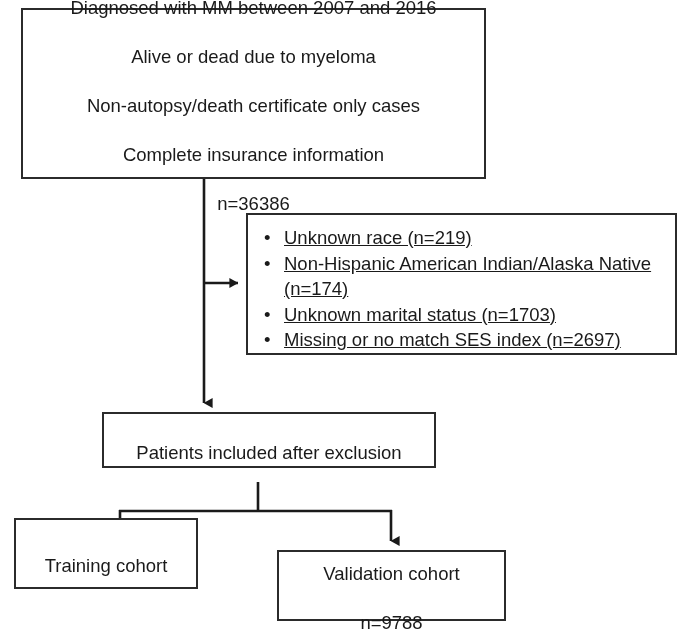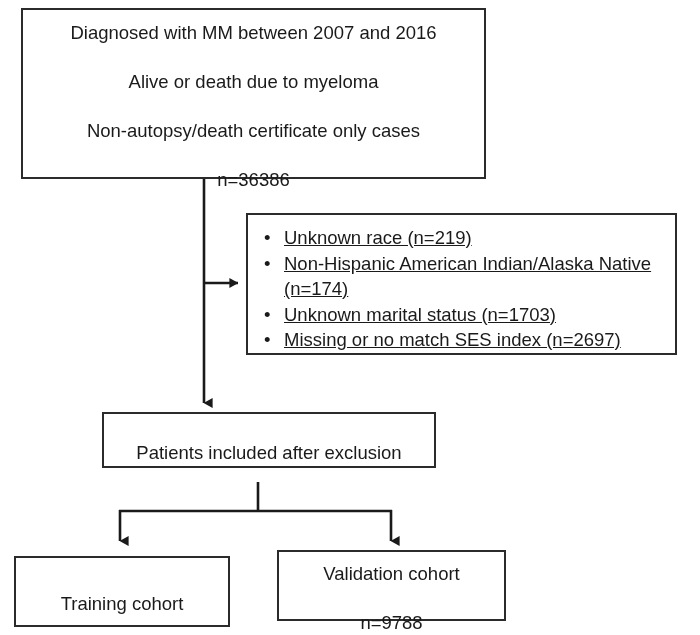--- a/index.html
+++ b/index.html
@@ -96,22 +96,23 @@
 
     <line x1="119" y1="511" x2="392" y2="511" stroke="#1a1a1a" stroke-width="2.6"></line>
 
     <line x1="120" y1="510" x2="120" y2="541" stroke="#1a1a1a" stroke-width="2.6" marker-end="url(#arrowhead-down)"></line>
 
     <line x1="391" y1="510" x2="391" y2="541" stroke="#1a1a1a" stroke-width="2.6" marker-end="url(#arrowhead-down)"></line>
   </svg>
 
   <div class="node-box node-centered" style="left:21px; top:8px; width:465px; height:171px;">
     <div class="node-line">Diagnosed with MM between 2007 and 2016</div>
-    <div class="node-line">Alive or death due to myeloma</div>
+    <div class="node-line">Alive or dead due to myeloma</div>
     <div class="node-line">Non-autopsy/death certificate only cases</div>
+    <div class="node-line">Complete insurance information</div>
     <div class="node-line">n=36386</div>
   </div>
 
   <div class="bullet-list" style="left:246px; top:213px; width:431px; height:142px;">
     <div class="bullet-row">
       <span class="bullet-dot">•</span>
       <span class="bullet-text">Unknown race (n=219)</span>
     </div>
     <div class="bullet-row">
       <span class="bullet-dot">•</span>
@@ -124,21 +125,21 @@
     <div class="bullet-row">
       <span class="bullet-dot">•</span>
       <span class="bullet-text">Missing or no match SES index (n=2697)</span>
     </div>
   </div>
 
   <div class="node-box node-centered" style="left:102px; top:412px; width:334px; height:56px;">
     <div class="node-line">Patients included after exclusion</div>
   </div>
 
-  <div class="node-box node-centered" style="left:14px; top:556px; width:216px; height:71px;">
+  <div class="node-box node-centered" style="left:14px; top:518px; width:184px; height:71px;">
     <div class="node-line">Training cohort</div>
   </div>
 
   <div class="node-box node-centered" style="left:277px; top:550px; width:229px; height:71px;align-items:center;">
     <div class="node-line">Validation cohort</div>
     <div class="node-line">n=9788</div>
   </div>
 
 </div>
 

